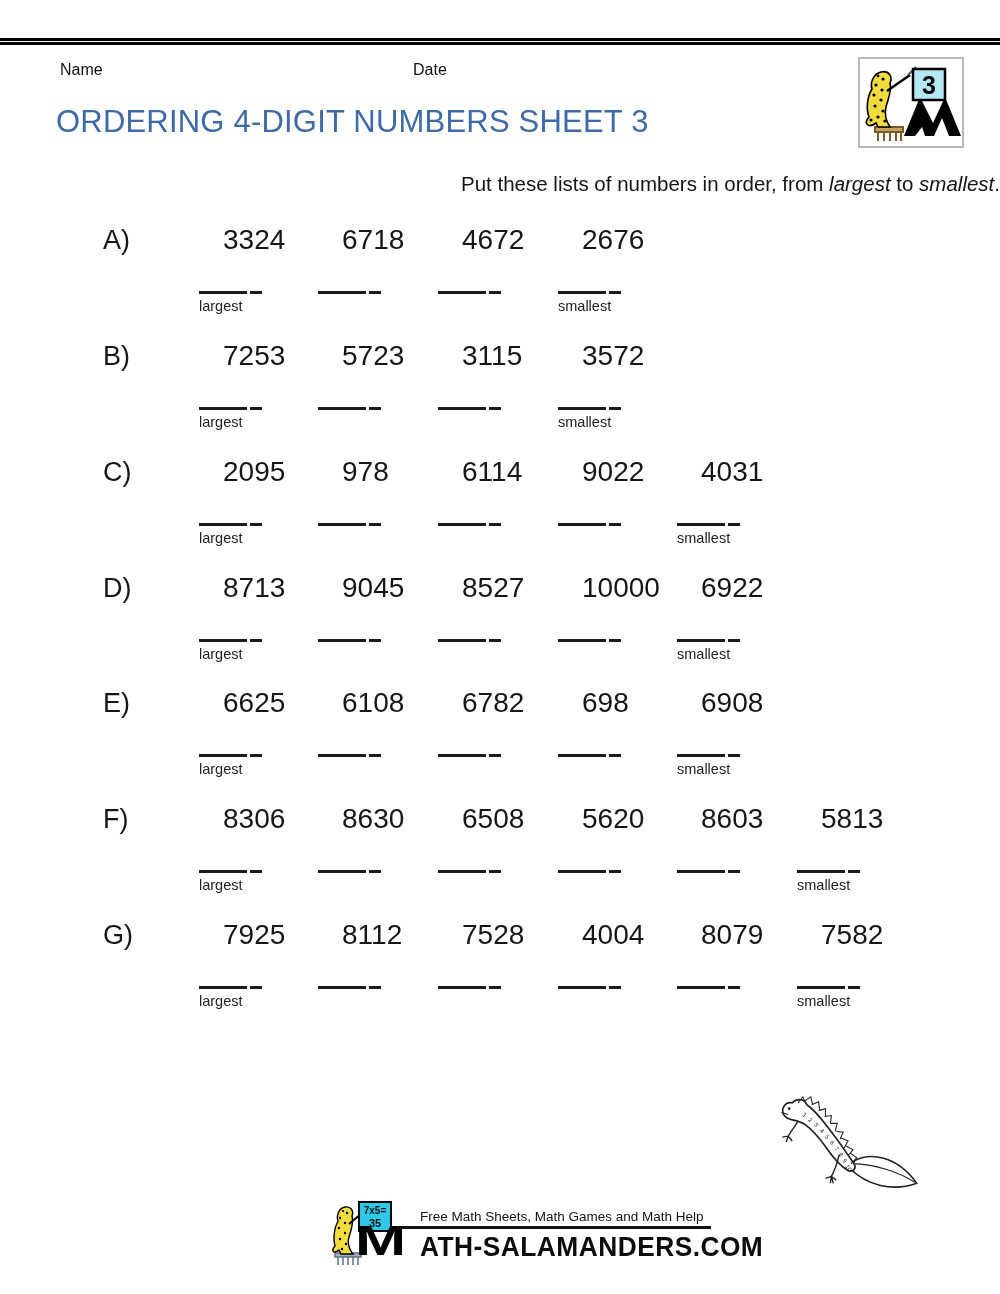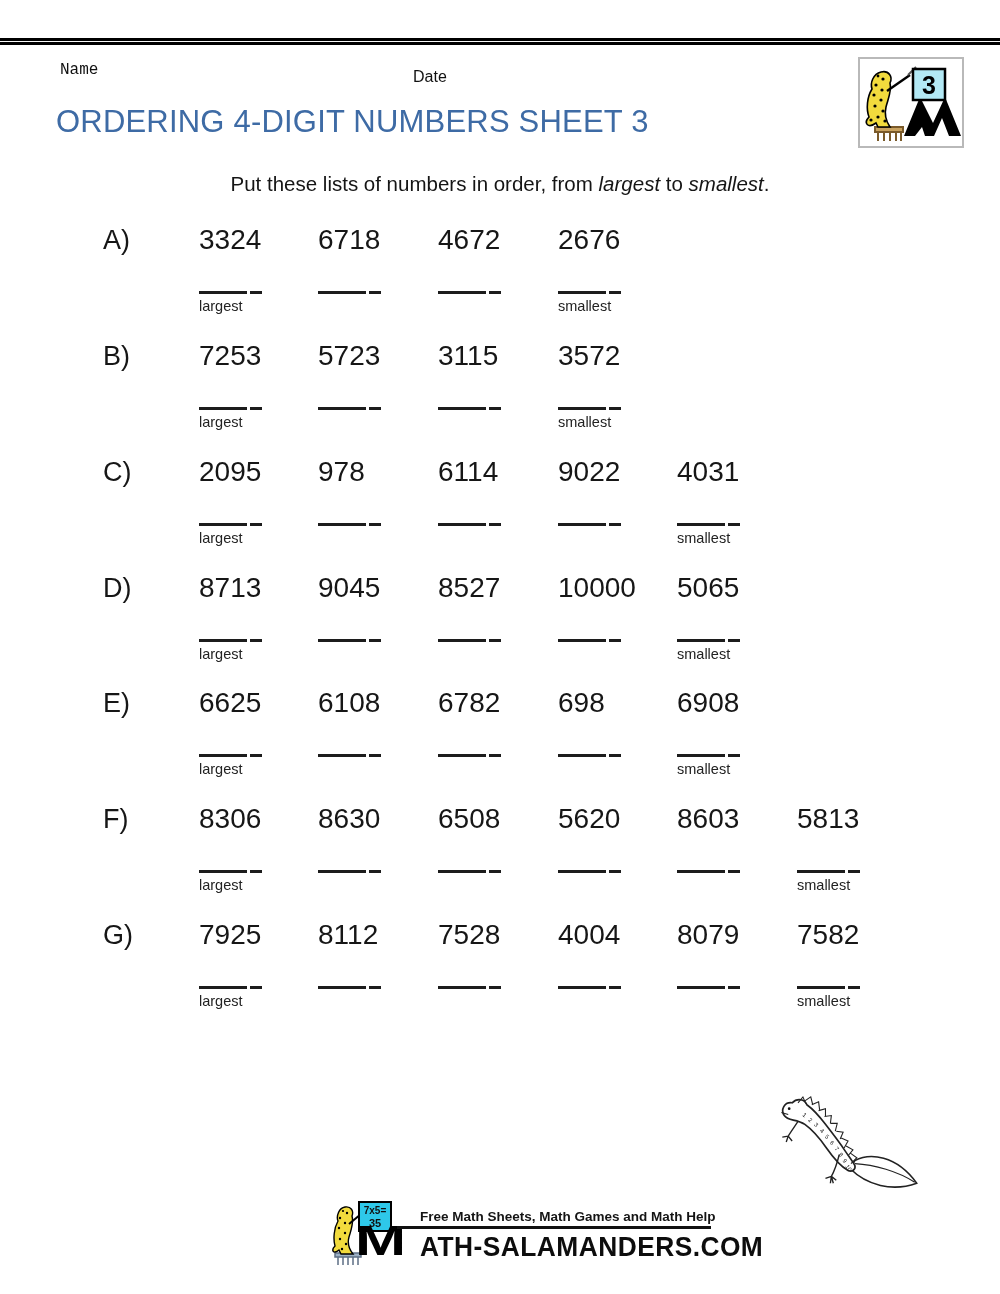--- a/index.html
+++ b/index.html
@@ -7,53 +7,53 @@
   body { font-family:"Liberation Sans", sans-serif; color:#1a1a1a; }
   #sheet {
     position:relative; width:1000px; height:1294px; background:#ffffff;
     overflow:hidden; margin:0 auto;
   }
   .toprule {
     position:absolute; left:0; top:38px; width:1000px; height:7px;
     background:linear-gradient(to bottom,#000 0 3px,#f8f8f8 3px 4px,#000 4px 7px);
   }
   .namedate { position:absolute; top:61px; font-size:16px; color:#111; }
-  #name-label { left:60px;font-family:Liberation Mono, monospace; }
-  #date-label { left:413px;margin-top:7px; }
+  #name-label { left:60px; }
+  #date-label { left:413px; }
   .title {
     position:absolute; left:56px; top:104px;
     font-family:Liberation Sans, sans-serif; font-size:31px; letter-spacing:0.2px;
     color:#3E6BA5; white-space:nowrap;
   }
   .instruction {
-    position:absolute; left:0; top:172px; width:1000px; text-align:center;
+    position:absolute; left:0; top:172px; width:1000px; text-align:right;
     font-size:20.5px; color:#151515;
   }
   .instruction i { font-style:italic; }
   
   .badge {
     position:absolute; left:858px; top:57px; width:106px; height:91px;
     border:2px solid #b9b9b9; background:#fff;
   }
   
   .row { position:absolute; left:0; width:1000px; height:116px; }
   .rl { position:absolute; left:103px; top:0; font-size:27px; line-height:30px; color:#161616; }
-  .num { position:absolute; top:0; font-size:28px; line-height:30px; white-space:nowrap; color:#161616; }
+  .num { position:absolute; top:0; font-size:28px; line-height:30px; white-space:nowrap; color:#161616;margin-left:24px; }
   .blank { position:absolute; top:66px; width:63px; height:3px; background:#1c1c1c; }
   .blank:after { content:""; position:absolute; right:12px; top:0; width:3px; height:3px; background:#fff; }
   .hint { position:absolute; top:73px; font-size:14.5px; color:#222; }
   .c0{left:199px}.c1{left:318px}.c2{left:438px}.c3{left:558px}.c4{left:677px}.c5{left:797px}
   
   .mini-logo { position:absolute; left:331px; top:1200px; width:64px; height:68px; }
   .footer-m {
     position:absolute; left:355px; top:1222px; width:62px; height:46px;
     font-weight:bold; font-size:52px; line-height:44px;
     transform:scale(1.18,0.82); transform-origin:left top; color:#000;
   }
-  .tagline { position:absolute; left:420px; top:1209px; font-size:13.5px; font-weight:bold; color:#141414; }
+  .tagline { position:absolute; left:420px; top:1209px; font-size:13.5px; font-weight:normal; color:#141414; }
   .footer-rule { position:absolute; left:397px; top:1226px; width:314px; height:3px; background:#111; }
   .wordmark {
     position:absolute; left:420px; top:1231px; font-size:28px; font-weight:bold;
     letter-spacing:0.5px; color:#0d0d0d; transform:scaleX(0.94); transform-origin:left top;
     font-family:"Liberation Sans", sans-serif; white-space:nowrap;
   }
   .newt { position:absolute; left:775px; top:1092px; width:150px; height:103px; }
   svg text { font-family:"Liberation Sans", sans-serif; }
 </style>
 </head>
@@ -149,21 +149,21 @@
     <span class="hint c0">largest</span>
     <span class="hint c4">smallest</span>
   </div>
 
   <div class="row" style="top:573px">
     <span class="rl">D)</span>
     <span class="num c0">8713</span>
     <span class="num c1">9045</span>
     <span class="num c2">8527</span>
     <span class="num c3">10000</span>
-    <span class="num c4">5065</span>
+    <span class="num c4">6922</span>
     <span class="blank c0"></span>
     <span class="blank c1"></span>
     <span class="blank c2"></span>
     <span class="blank c3"></span>
     <span class="blank c4"></span>
     <span class="hint c0">largest</span>
     <span class="hint c4">smallest</span>
   </div>
 
   <div class="row" style="top:688px">

